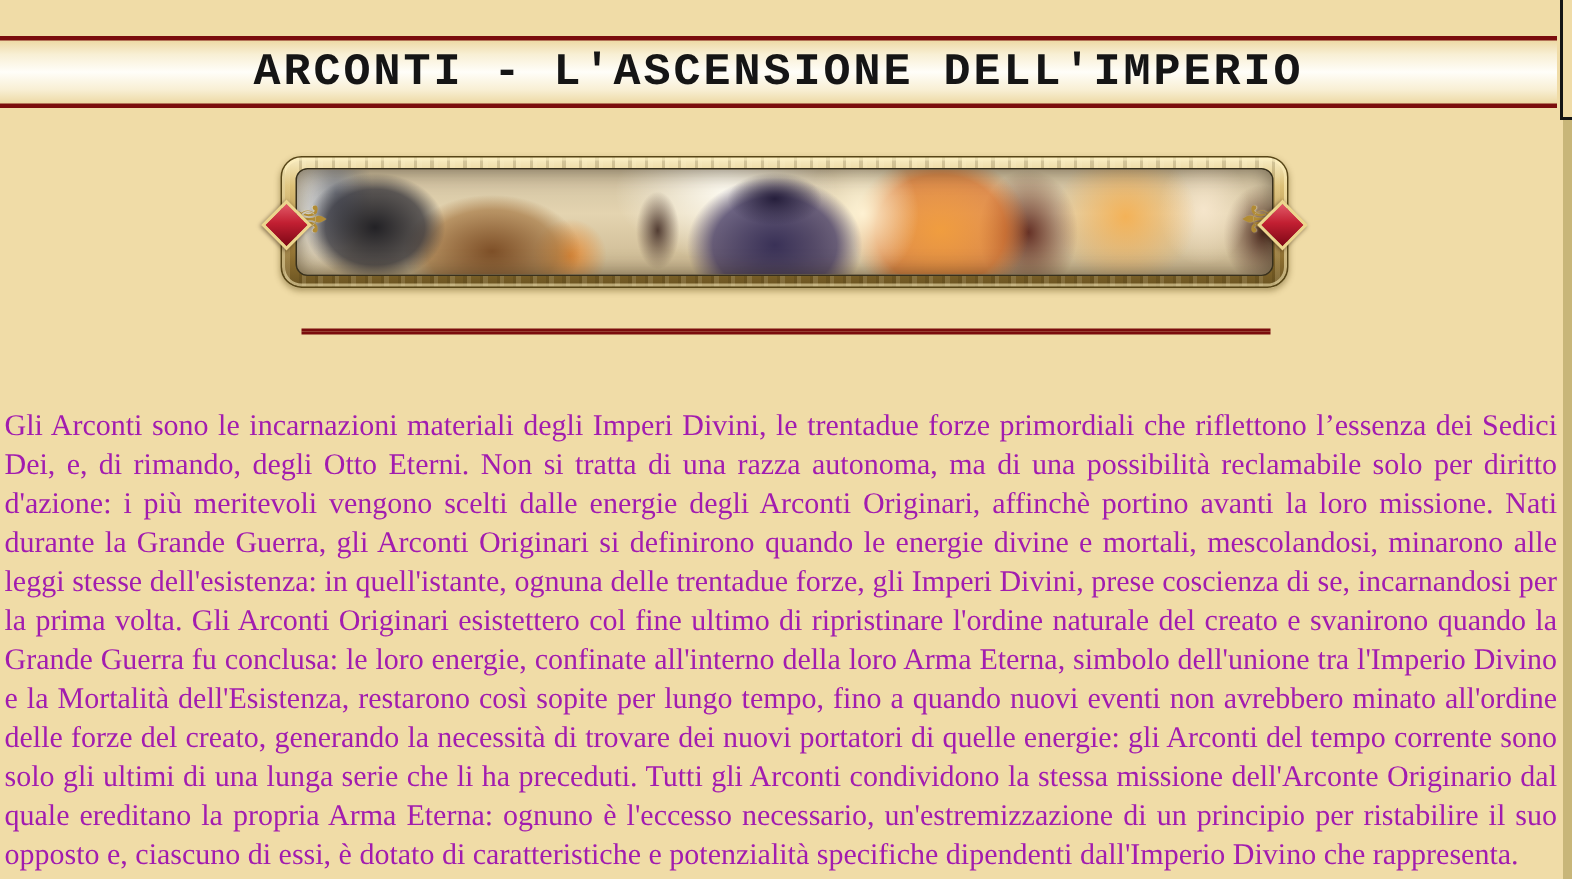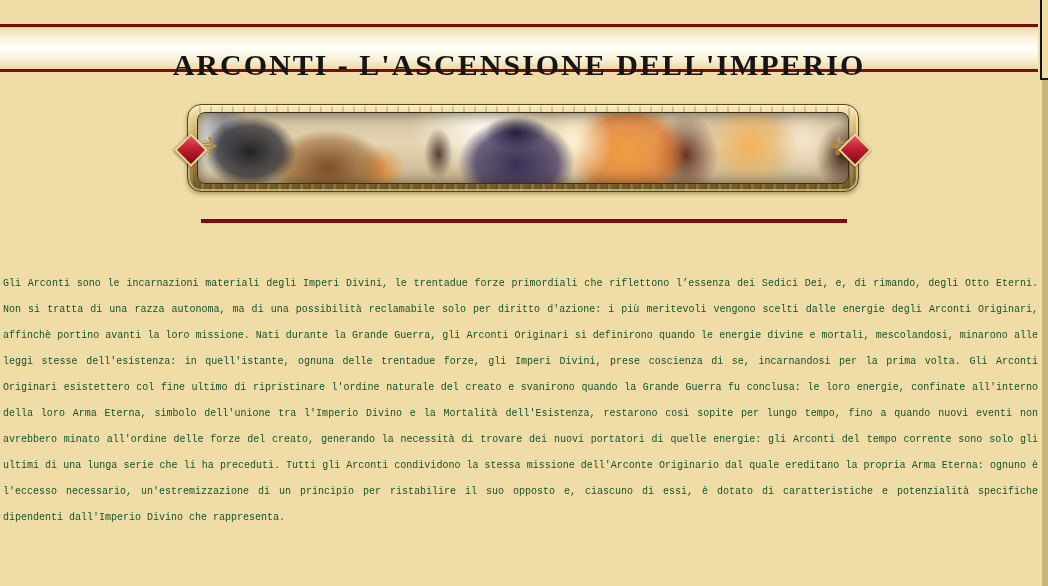--- a/index.html
+++ b/index.html
@@ -6,22 +6,22 @@
   body{font-family:"Liberation Serif",serif;background:#f0dca7;}
   .page{position:relative;width:1048px;height:586px;background:#f0dca7;overflow:hidden;}
 
   
   .header-band{
     position:absolute;left:0;top:24px;width:1038px;height:42px;
     border-top:3px solid #7b0d0d;border-bottom:3px solid #7b0d0d;
     background:linear-gradient(180deg,#edd9a5 0%,#f8efd4 22%,#fffef9 50%,#f8efd4 78%,#edd9a5 100%);
   }
   .page-title{
-    margin:16px;height:34px;line-height:44px;text-align:center;
-    font-family:Liberation Serif, serif;font-weight:bold;font-size:30px;
+    margin:0;height:34px;line-height:44px;text-align:center;
+    font-family:Liberation Mono, monospace;font-weight:bold;font-size:30px;
     letter-spacing:2px;color:#151515;white-space:nowrap;
   }
 
   
   .corner-v{position:absolute;left:1040px;top:0;width:2px;height:80px;background:#151515;}
   .corner-h{position:absolute;left:1040px;top:78px;width:8px;height:2px;background:#151515;}
   .right-strip{position:absolute;left:1042px;top:80px;width:6px;height:506px;background:#c8b679;}
 
   
   .banner{position:absolute;left:181px;top:104px;width:684px;height:88px;}
@@ -72,22 +72,22 @@
   .rule{height:0;border:0;border-top:2px solid #7b0d0d;margin:0;}
   .section-heading{
     margin:9px 0 8px 0;text-align:center;
     font-family:"Liberation Sans",sans-serif;font-weight:bold;font-size:13.5px;
     letter-spacing:5px;color:#151515;
   }
 
   
   .article{
     position:absolute;left:3px;top:271px;width:1035px;
-    font-family:Liberation Mono, monospace;font-size:10px;line-height:26px;
-    color:#14532d;text-align:justify;
+    font-family:Liberation Serif, serif;font-size:20px;line-height:26px;
+    color:#a21caf;text-align:justify;
   }
 </style>
 </head>
 <body>
 
 <div class="page">
 
   <div class="header-band">
     <h1 class="page-title">ARCONTI - L'ASCENSIONE DELL'IMPERIO</h1>
   </div>

